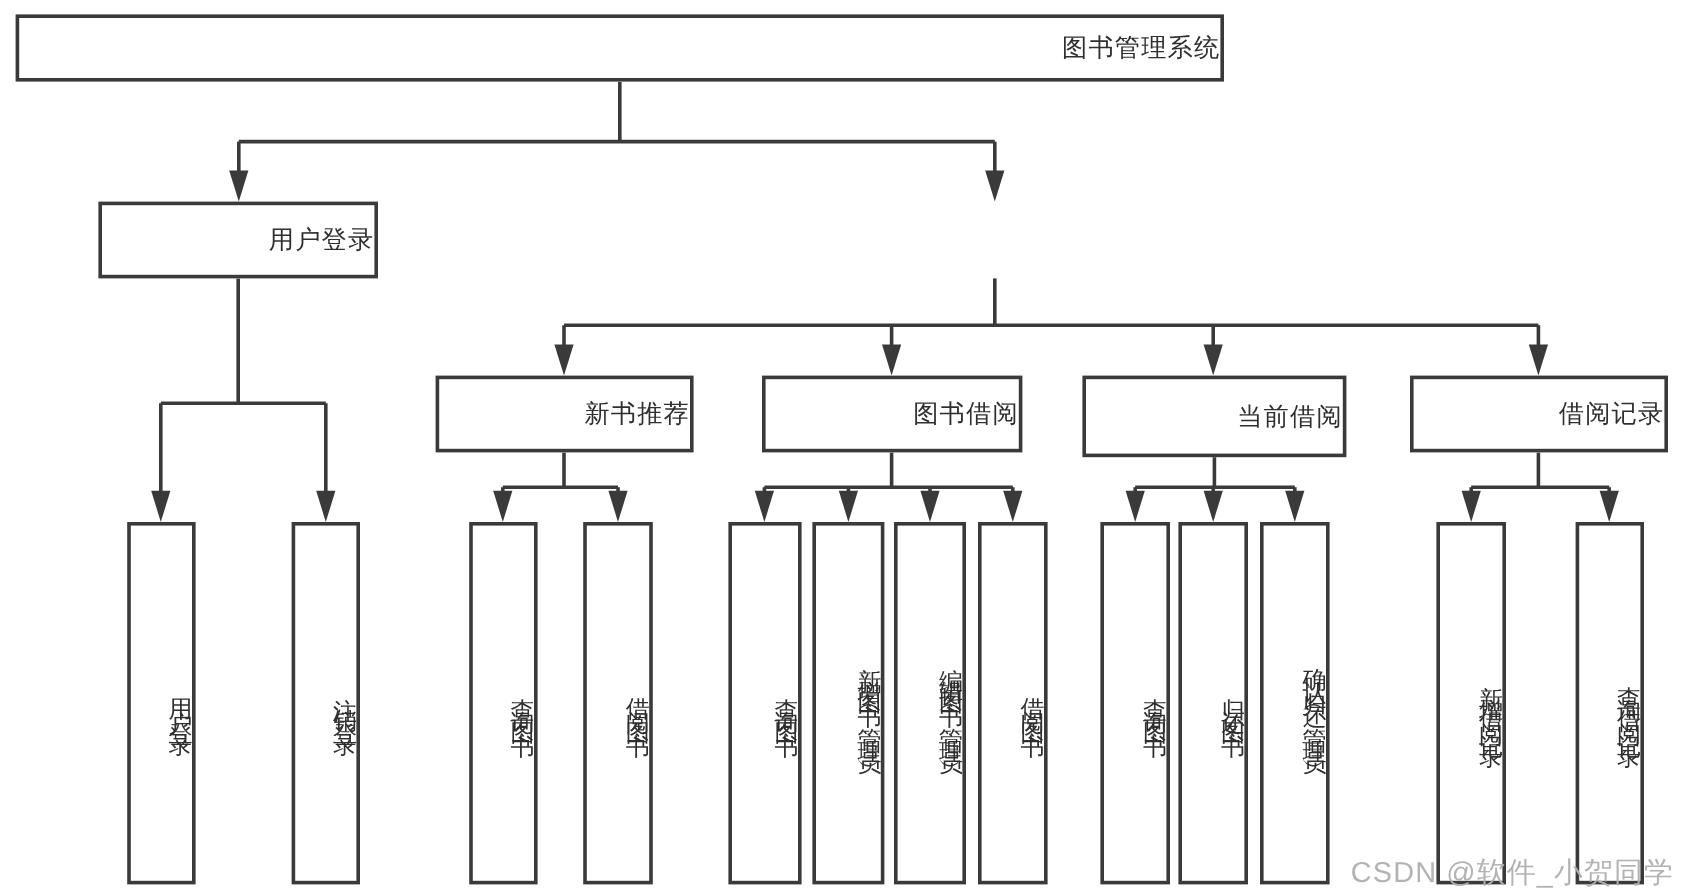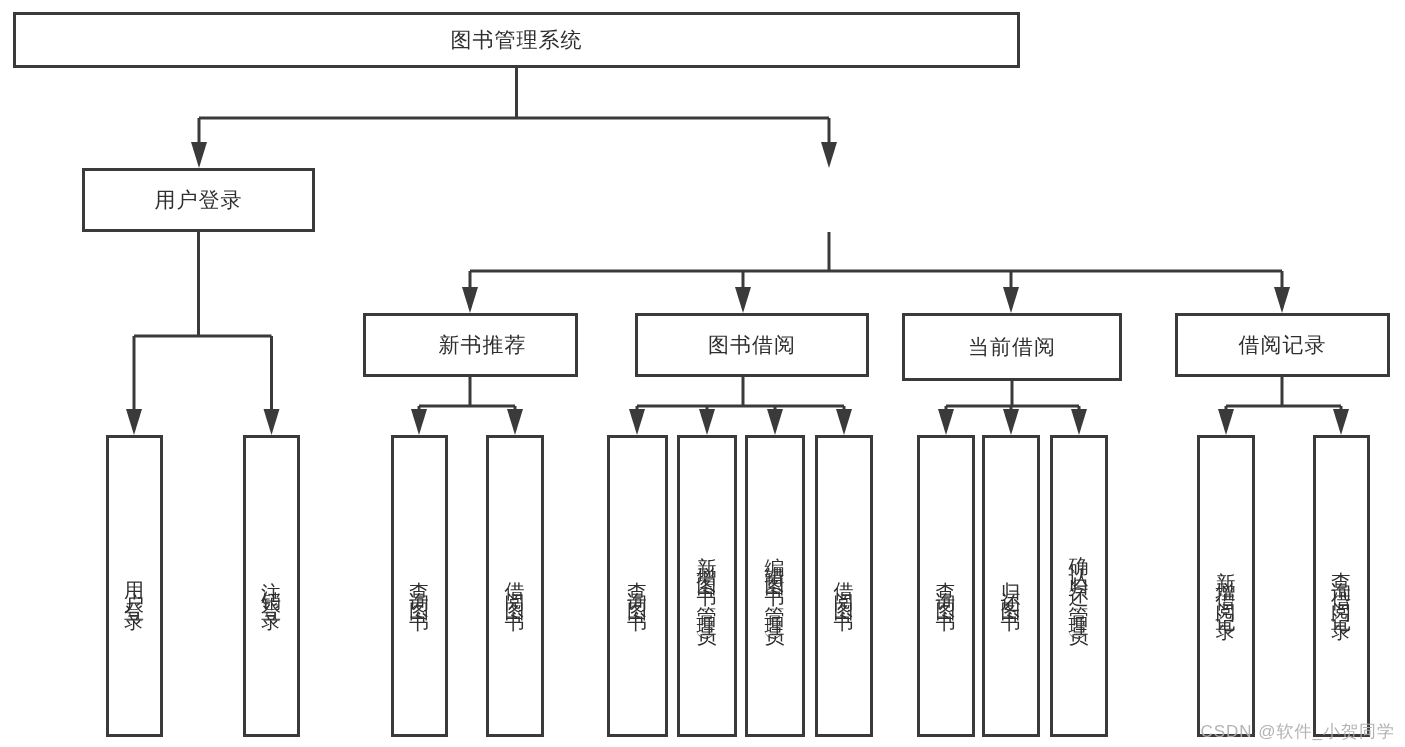--- a/index.html
+++ b/index.html
@@ -21,54 +21,54 @@
     width: 1405px;
     height: 747px;
   }
   .box {
     position: absolute;
     box-sizing: border-box;
     border: 3px solid #3a3a3a;
     background: #ffffff;
     display: flex;
     align-items: center;
-    justify-content: center;
+    justify-content: flex-end;
     color: #2f2f2f;
   }
   .hbox span {
     font-size: 21px;
     letter-spacing: 1px;
     white-space: nowrap;
   }
   .vbox span {
     writing-mode: vertical-rl;
     text-orientation: mixed;
     font-size: 20px;
     letter-spacing: 10px;
     line-height: 1;
     white-space: nowrap;
   }
   .watermark {
     position: absolute;
     right: 10px;
     bottom: 4px;
-    font-size: 17px;
+    font-size: 24px;
     color: rgba(175,175,175,0.95);
     letter-spacing: 1px;
     z-index: 5;
     white-space: nowrap;
   }
   
   .n-root  { left: 13px;  top: 12px;  width: 1007px; height: 56px; }
   
   .n-login { left: 82px;  top: 168px; width: 233px;  height: 64px; }
   .n-mgmt  { left: 712px; top: 168px; width: 234px;  height: 64px; }
   
   .n-newrec  { left: 363px;  top: 313px; width: 215px; height: 64px; padding-left: 24px; }
-  .n-borrow  { left: 635px;  top: 313px; width: 234px; height: 64px; }
+  .n-borrow  { left: 635px;  top: 313px; width: 217px; height: 64px; }
   .n-current { left: 902px;  top: 313px; width: 220px; height: 68px; }
   .n-records { left: 1175px; top: 313px; width: 215px; height: 64px; }
   
   .leaf { top: 435px; height: 302px; }
   .l-a1 { left: 106px;  width: 57px; }
   .l-a2 { left: 243px;  width: 57px; }
   .l-b1 { left: 391px;  width: 57px; }
   .l-b2 { left: 486px;  width: 58px; }
   .l-c1 { left: 607px;  width: 61px; }
   .l-c2 { left: 677px;  width: 60px; }

